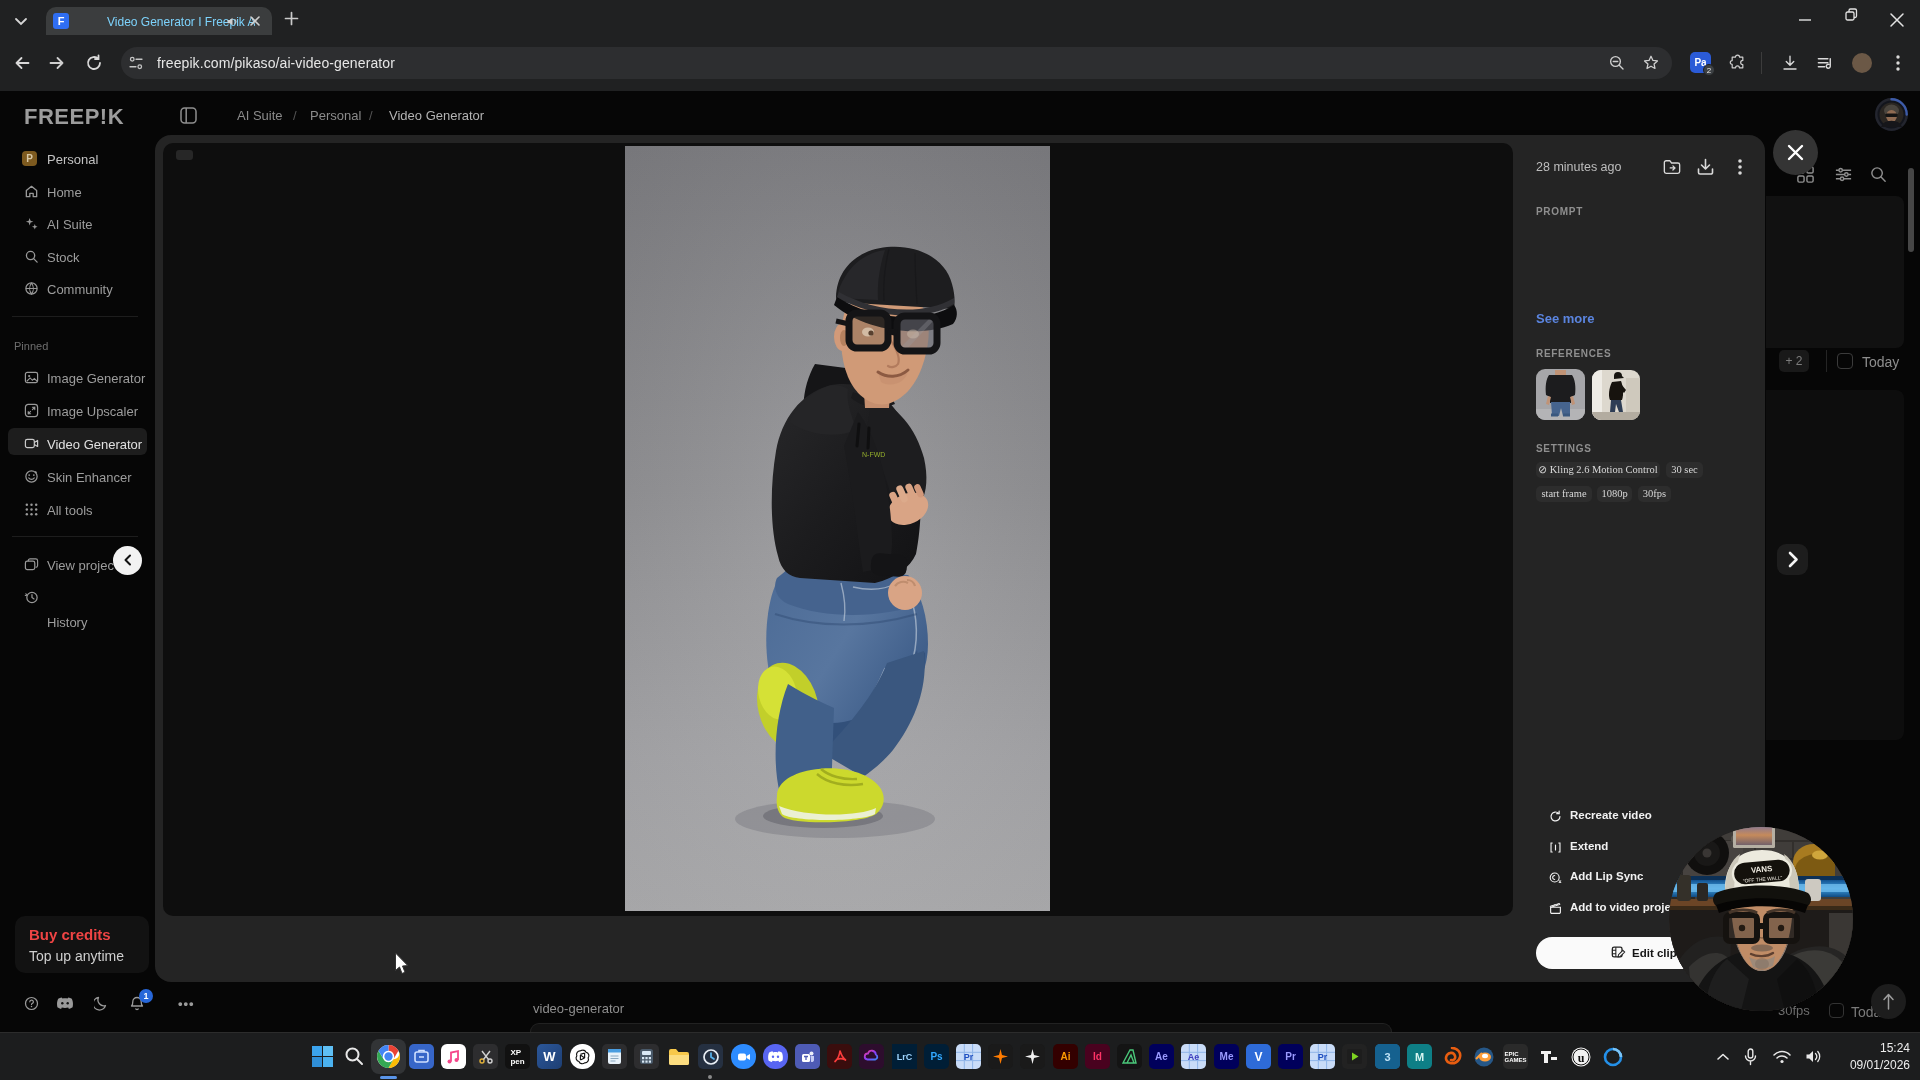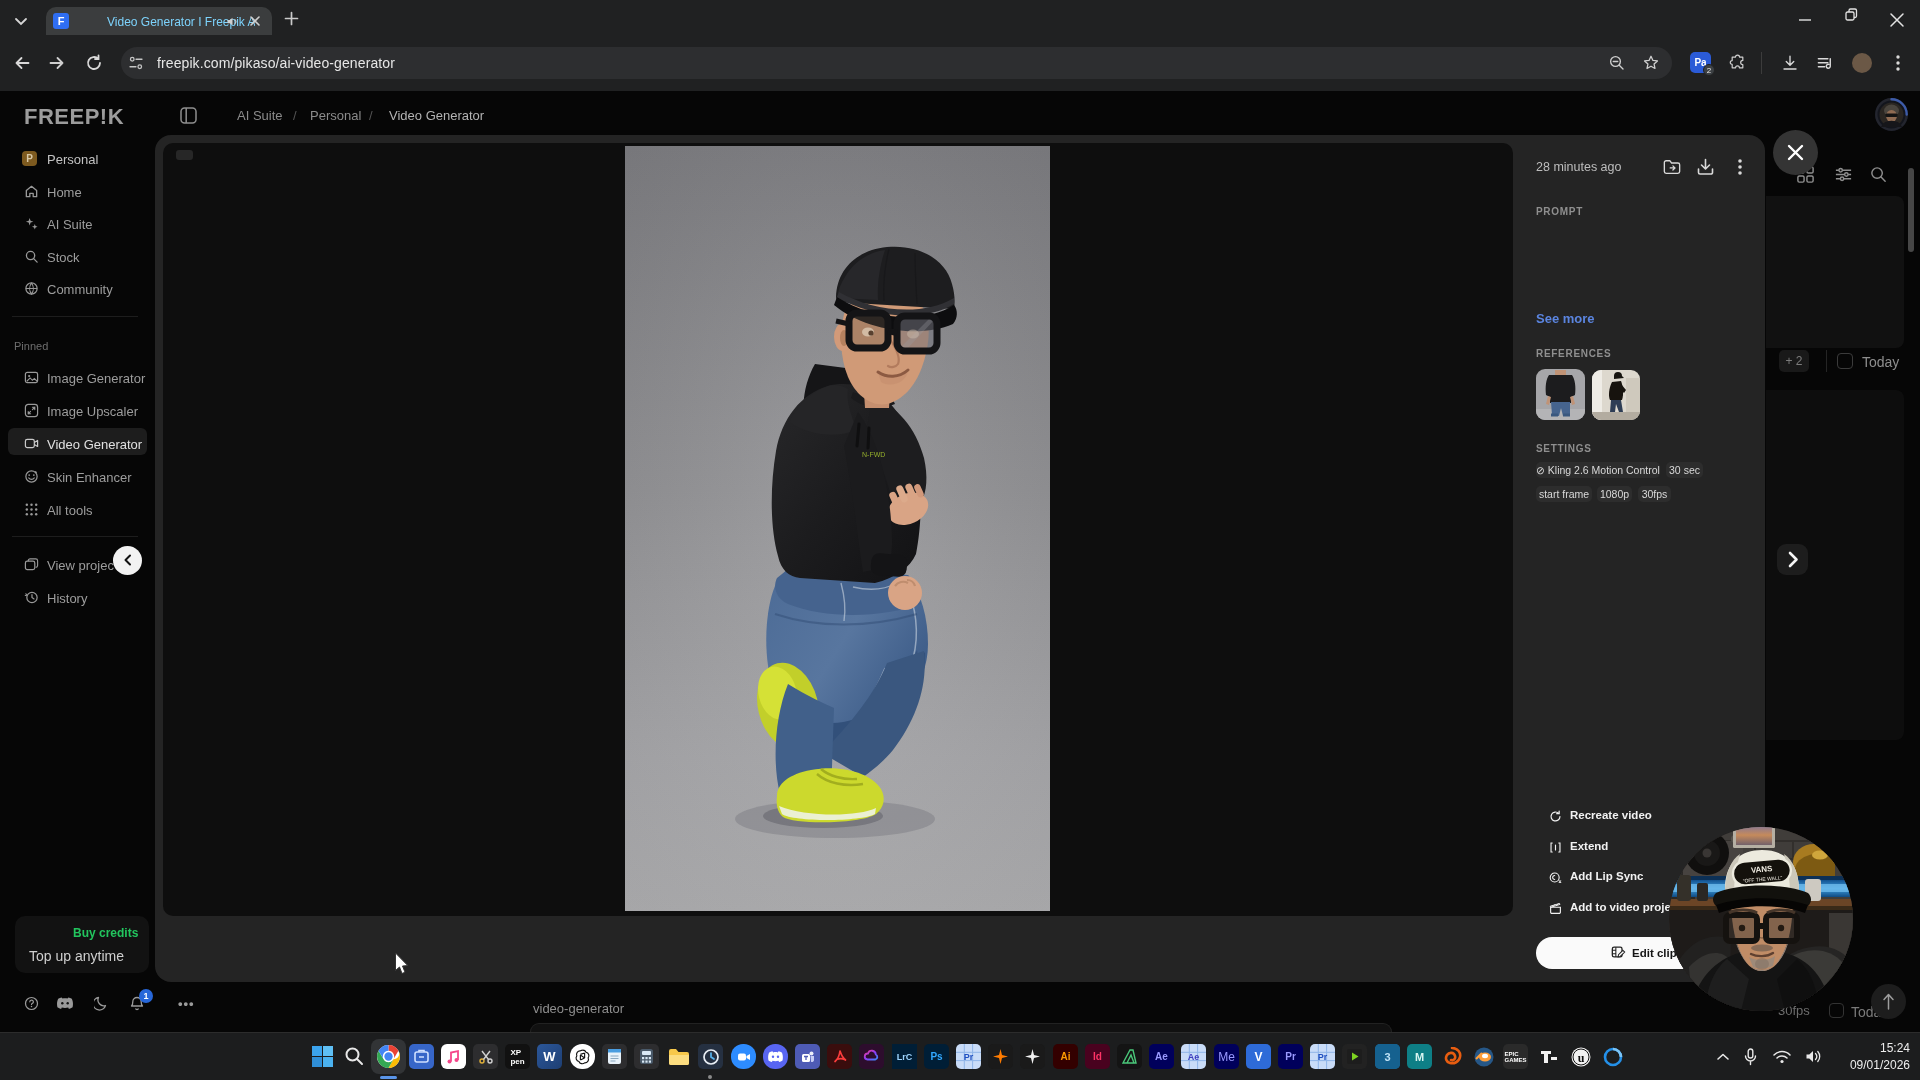--- a/index.html
+++ b/index.html
@@ -22,21 +22,21 @@
   .sideitem { position:absolute; left:47px; font-size:13px; color:#9d9d9d; white-space:nowrap; }
   .sideicon { position:absolute; left:24px; width:15px; height:15px; }
   .sidelabel { position:absolute; left:14px; font-size:11px; color:#6e6e6e; }
   .divider { position:absolute; left:12px; width:126px; height:1px; background:#1d1d1d; }
   
   #modal { position:absolute; left:155px; top:44px; width:1610px; height:847px; background:#242424; border-radius:16px; }
   #viewer { position:absolute; left:8px; top:8px; width:1350px; height:773px; background:#0e0e0e; border-radius:10px; overflow:hidden; }
   #vidimg { position:absolute; left:462px; top:3px; width:425px; height:765px; }
   .panel-label { position:absolute; left:1381px; font-size:10px; font-weight:bold; color:#8f8f8f; letter-spacing:0.7px; }
   .ptext { position:absolute; left:1381px; font-size:14px; color:#ededed; white-space:nowrap; }
-  .pill { position:absolute; height:16px; background:#2d2d2d; border-radius:5px; color:#d8d8d8; font-size:10.5px; line-height:16px; text-align:center; white-space:nowrap; }
+  .pill { position:absolute; height:16px; background:#2d2d2d; border-radius:5px; color:#d8d8d8; font-size:10.5px; line-height:16px; text-align:center; white-space:nowrap;font-family:Liberation Serif, serif; }
   .menuitem { position:absolute; left:1415px; font-size:11.5px; font-weight:bold; color:#f1f1f1; white-space:nowrap; }
   .menuicon { position:absolute; left:1394px; width:13px; height:13px; }
   
   #taskbar { position:absolute; left:0; top:1032px; width:1920px; height:48px; background:#1c1d1e; border-top:1px solid #2c2c2c; }
 </style>
 </head>
 <body>
 
   <div id="tabbar">
     <svg class="abs" style="left:10px;top:10px" width="22" height="22" viewBox="0 0 22 22">
@@ -219,25 +219,25 @@
       <div class="sideitem" style="top:467px;">View projec</div>
       <div class="abs" style="left:113px;top:455px;width:29px;height:29px;border-radius:50%;background:#f2f2f2;"></div>
       <svg class="abs" style="left:121px;top:462px" width="14" height="14" viewBox="0 0 14 14">
         <path d="M9 2.5 L4.5 7 L9 11.5" stroke="#111" stroke-width="2" fill="none" stroke-linecap="round" stroke-linejoin="round"></path>
       </svg>
       <svg class="sideicon" style="top:499px" viewBox="0 0 16 16">
         <circle cx="8.5" cy="8" r="5.5" stroke="#999" stroke-width="1.3" fill="none"></circle>
         <path d="M8.5 5 V8 L10.7 9.5" stroke="#999" stroke-width="1.3" fill="none" stroke-linecap="round"></path>
         <path d="M3 5.5 L2 4 M3 5.5 L1.3 5.8" stroke="#999" stroke-width="1.2" stroke-linecap="round"></path>
       </svg>
-      <div class="sideitem" style="top:500px;">History</div>
+      <div class="sideitem" style="top:524px;">History</div>
     </div>
 
     <div class="abs" style="left:15px;top:825px;width:134px;height:57px;background:#121212;border-radius:10px;"></div>
-    <div class="abs" style="left:29px;top:835px;font-size:12px;font-weight:bold;color:#22c55e;margin-left:44px;">Buy credits</div>
+    <div class="abs" style="left:29px;top:835px;font-size:15px;font-weight:bold;color:#ef4444;">Buy credits</div>
     <div class="abs" style="left:29px;top:857px;font-size:14px;color:#cfcfcf;">Top up anytime</div>
 
     <svg class="abs" style="left:24px;top:905px" width="15" height="15" viewBox="0 0 16 16">
       <circle cx="8" cy="8" r="6.4" stroke="#9a9a9a" stroke-width="1.3" fill="none"></circle>
       <path d="M6.2 6.2 a1.9 1.9 0 1 1 2.6 1.8 c-.5.2-.8.5-.8 1" stroke="#9a9a9a" stroke-width="1.3" fill="none" stroke-linecap="round"></path>
       <circle cx="8" cy="11.3" r=".8" fill="#9a9a9a"></circle>
     </svg>
     <svg class="abs" style="left:57px;top:906px" width="16" height="13" viewBox="0 0 16 13">
       <path d="M5.5 1.5 C7 1.1 9 1.1 10.5 1.5 L11.3 .4 C12.6 .6 13.8 1 14.8 1.7 C16 3.9 16.3 7.4 15.6 10.2 C14.4 11.1 13.2 11.6 11.9 11.9 L11.2 10.6 C9.2 11.1 6.8 11.1 4.8 10.6 L4.1 11.9 C2.8 11.6 1.6 11.1 .4 10.2 C-.3 7.4 0 3.9 1.2 1.7 C2.2 1 3.4 .6 4.7 .4 Z" fill="#9a9a9a"></path>
       <circle cx="5.3" cy="6.3" r="1.2" fill="#121212"></circle>
@@ -749,21 +749,21 @@
           <path d="M1 14 L8 1 L11 1 L14 14 Z M5 14 L9 6 L12 14" stroke="#4ac87a" stroke-width="1.4" fill="none"></path>
         </svg>
       </div>
 <div style="position:absolute;top:11px;width:25px;height:25px;border-radius:5px;left:1149px;background:#00005b;display:flex;align-items:center;justify-content:center;font-weight:bold;color:#9999ff;font-size:10px;">Ae</div>
 <div style="position:absolute;top:11px;width:25px;height:25px;border-radius:5px;left:1181px;background:#c9dcf8;display:flex;align-items:center;justify-content:center;font-weight:bold;">
         <svg width="25" height="25" viewBox="0 0 25 25">
           <path d="M0 8.3 H25 M0 16.6 H25 M8.3 0 V25 M16.6 0 V25" stroke="#8fb4e8" stroke-width="1"></path>
           <text x="12.5" y="16" font-size="9" font-weight="bold" fill="#3f3fc0" text-anchor="middle" font-family="Liberation Sans">Ae</text>
         </svg>
       </div>
-<div style="position:absolute;top:11px;width:25px;height:25px;border-radius:5px;left:1214px;background:#00005b;display:flex;align-items:center;justify-content:center;font-weight:normal;color:#9999ff;font-size:12px;">Me</div>
+<div style="position:absolute;top:11px;width:25px;height:25px;border-radius:5px;left:1214px;background:#00005b;display:flex;align-items:center;justify-content:center;font-weight:bold;color:#9999ff;font-size:10px;">Me</div>
 <div style="position:absolute;top:11px;width:25px;height:25px;border-radius:5px;left:1246px;background:#2e6bd8;display:flex;align-items:center;justify-content:center;font-weight:bold;color:#fff;font-size:12px;">V</div>
 <div style="position:absolute;top:11px;width:25px;height:25px;border-radius:5px;left:1278px;background:#00005b;display:flex;align-items:center;justify-content:center;font-weight:bold;color:#9999ff;font-size:10px;">Pr</div>
 <div style="position:absolute;top:11px;width:25px;height:25px;border-radius:5px;left:1310px;background:#c9dcf8;display:flex;align-items:center;justify-content:center;font-weight:bold;">
         <svg width="25" height="25" viewBox="0 0 25 25">
           <path d="M0 8.3 H25 M0 16.6 H25 M8.3 0 V25 M16.6 0 V25" stroke="#8fb4e8" stroke-width="1"></path>
           <text x="12.5" y="16" font-size="9" font-weight="bold" fill="#1f4fc0" text-anchor="middle" font-family="Liberation Sans">Pr</text>
         </svg>
       </div>
 <div style="position:absolute;top:11px;width:25px;height:25px;border-radius:5px;left:1342px;background:#222;display:flex;align-items:center;justify-content:center;font-weight:bold;">
         <svg width="15" height="15" viewBox="0 0 15 15">

